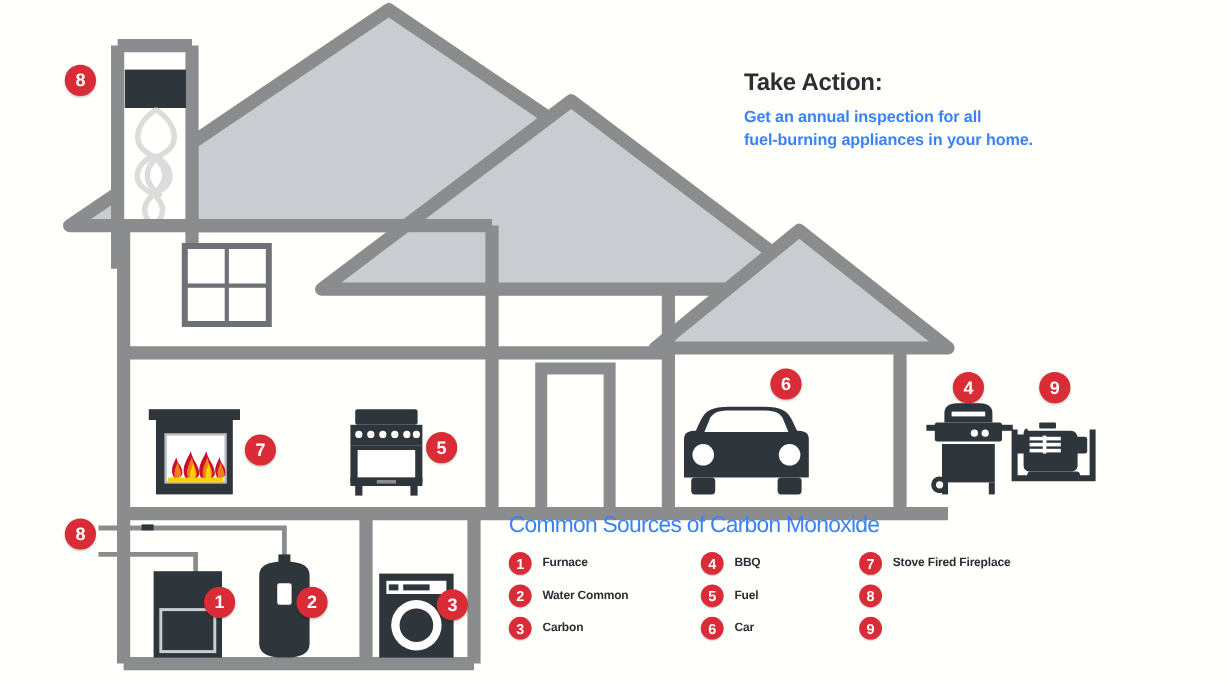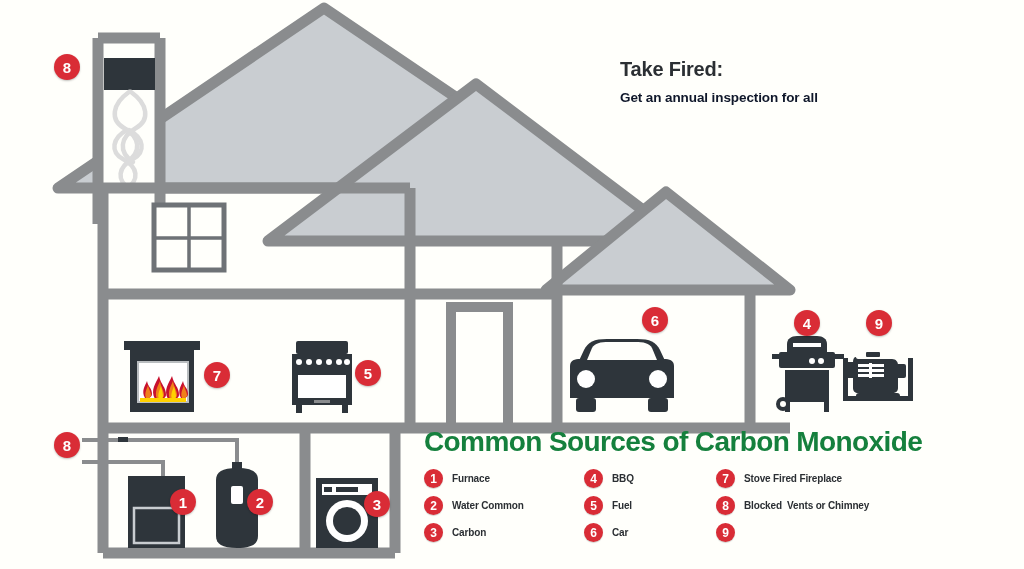--- a/index.html
+++ b/index.html
@@ -16,30 +16,30 @@
 
   
   .take-action{
     position:absolute;left:620px;top:58px;width:340px;
   }
   .ta-title{
     font-size:20px;font-weight:bold;color:#2B2F33;
     letter-spacing:-0.2px;margin:0 0 8px 0;line-height:1.1;
   }
   .ta-body{
-    font-size:13.5px;font-weight:bold;color:#0f172a;
+    font-size:13.5px;font-weight:bold;color:#3b82f6;
     line-height:1.42;margin:0;letter-spacing:-0.1px;
   }
 
   
   .legend{
     position:absolute;left:424px;top:428px;width:560px;
   }
   .legend-title{
-    font-size:28px;font-weight:bold;color:#15803d;
+    font-size:19px;font-weight:normal;color:#3b82f6;
     letter-spacing:-0.6px;margin:0 0 9px 0;line-height:1;
   }
   .legend-cols{display:flex;}
   .legend-col{display:flex;flex-direction:column;}
   .legend-col.c1{width:160px;}
   .legend-col.c2{width:132px;}
   .legend-col.c3{width:268px;}
   .legend-row{
     display:flex;align-items:center;height:27px;
   }
@@ -232,23 +232,24 @@
       <rect x="324" y="487" width="8" height="5" fill="#2E353B"></rect>
       <rect x="336" y="487" width="22" height="5" fill="#2E353B"></rect>
       <circle cx="366" cy="489" r="4" fill="#FFFFFF"></circle>
       <circle cx="347" cy="521" r="21" fill="#FFFFFF"></circle>
       <circle cx="347" cy="521" r="14" fill="#2E353B"></circle>
     </g>
 
   </svg>
 
   <div class="take-action">
-    <p class="ta-title">Take Fired:</p>
+    <p class="ta-title">Take Action:</p>
     <p class="ta-body">
       <span>Get an annual inspection for all</span><br>
+      <span>fuel-burning appliances in your home.</span>
     </p>
   </div>
 
   <div class="legend">
     <h2 class="legend-title">Common Sources of Carbon Monoxide</h2>
     <div class="legend-cols">
 
       <div class="legend-col c1">
         <div class="legend-row">
           <span class="badge">1</span>
@@ -279,21 +280,20 @@
         </div>
       </div>
 
       <div class="legend-col c3">
         <div class="legend-row">
           <span class="badge">7</span>
           <span class="legend-label">Stove Fired Fireplace</span>
         </div>
         <div class="legend-row">
           <span class="badge">8</span>
-          <span class="legend-label">Blocked  Vents or Chimney</span>
         </div>
         <div class="legend-row">
           <span class="badge">9</span>
         </div>
       </div>
 
     </div>
   </div>
 
   <div id="markers-layer">

